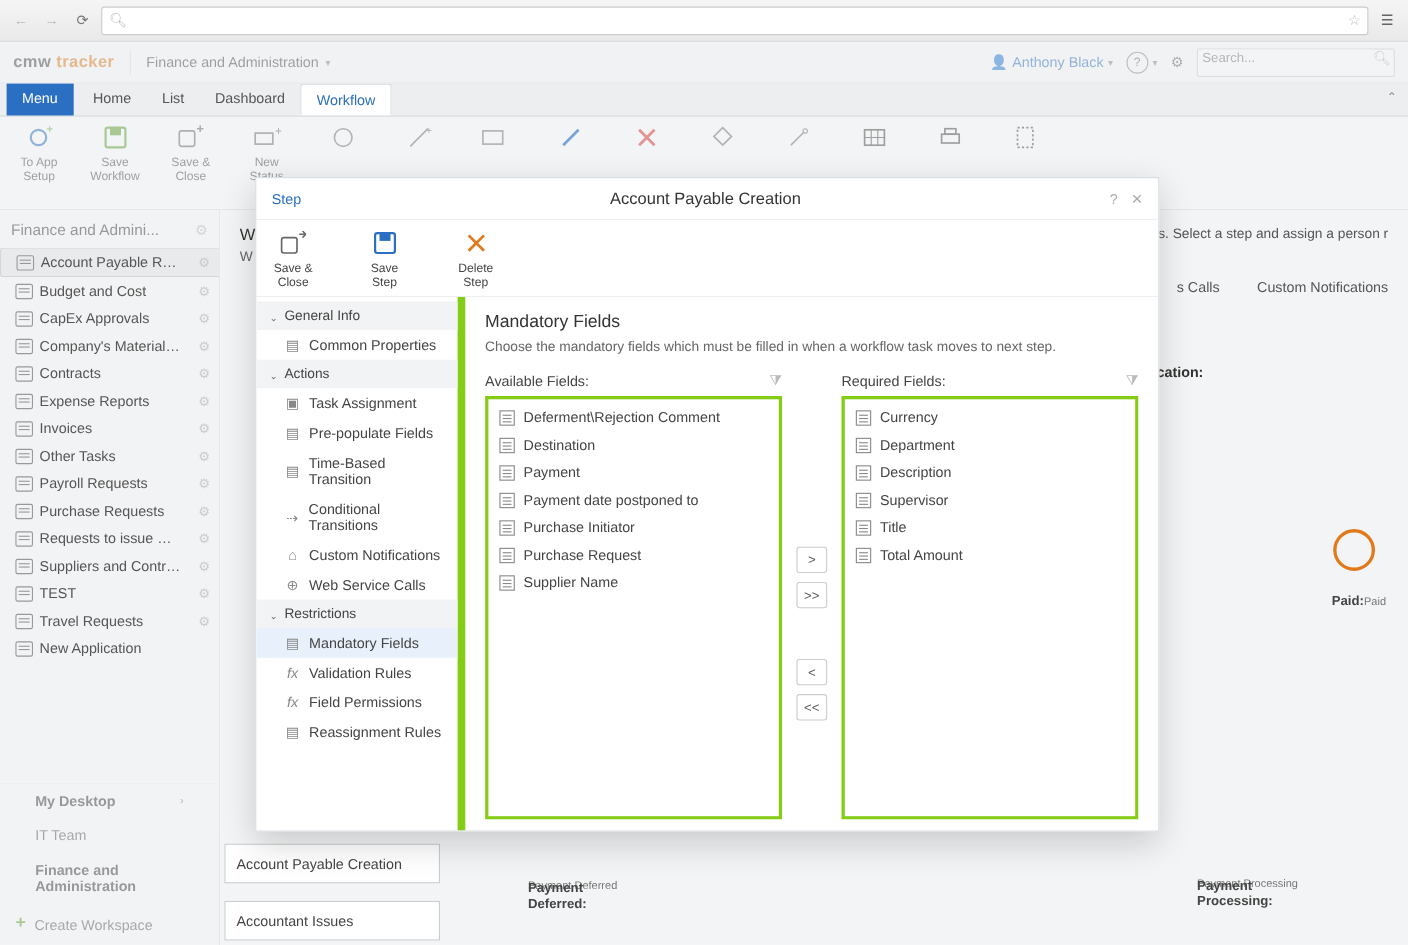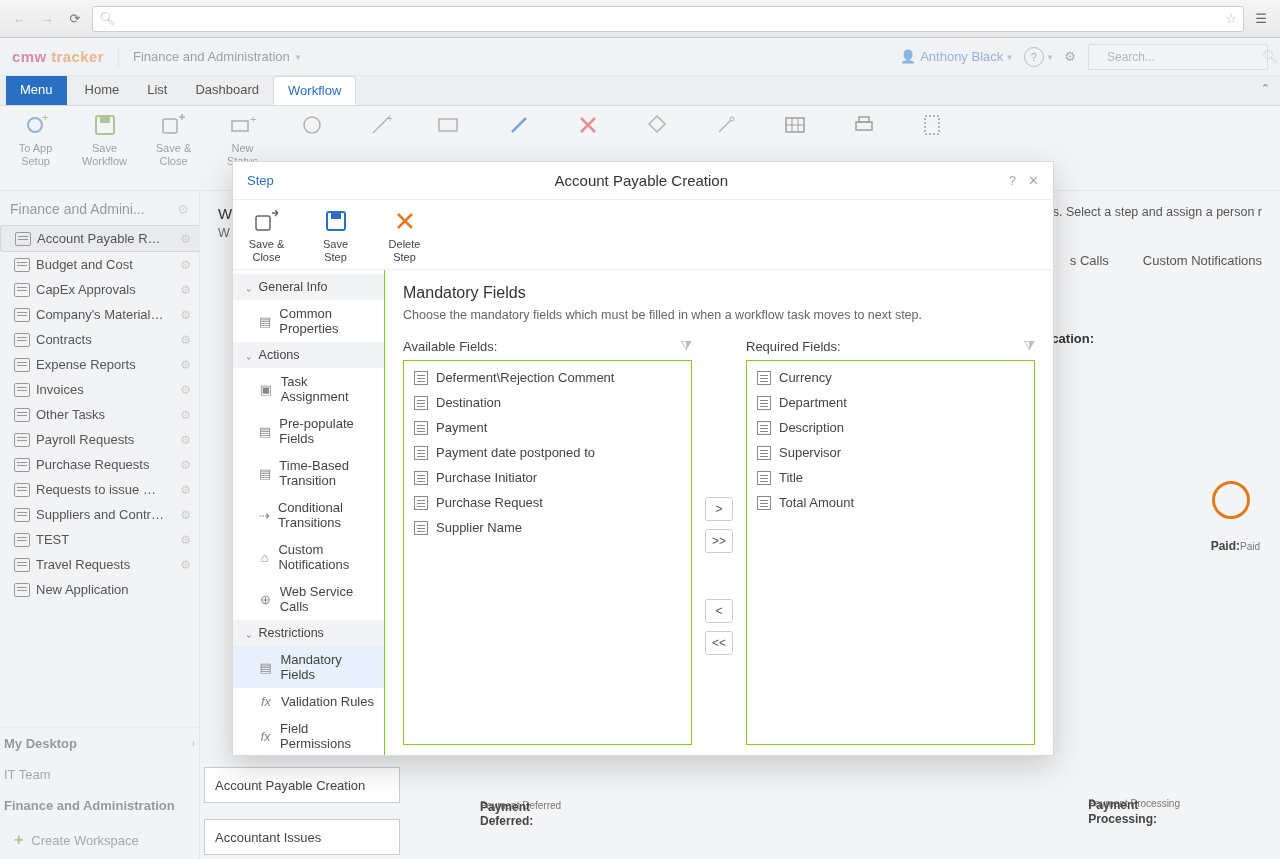--- a/index.html
+++ b/index.html
@@ -9,29 +9,29 @@
 .browser-chrome { height: 38px; background: linear-gradient(#f5f5f5,#e9e9e9); border-bottom: 1px solid #ccc; display: flex; align-items: center; padding: 0 8px; gap: 6px; }
 .nav-btn { width: 22px; height: 22px; display: inline-flex; align-items: center; justify-content: center; color: #777; cursor: pointer; }
 .nav-btn.disabled { color: #bbb; }
 .url-bar { flex: 1; height: 26px; background: #fff; border: 1px solid #ccc; border-radius: 3px; display: flex; align-items: center; padding: 0 6px; color: #888; }
 .url-bar .star { margin-left: auto; color: #bbb; }
 .burger { width: 22px; height:22px; display:inline-flex; align-items:center; justify-content:center; color:#666; }
 
 
 .app-row1 { height: 38px; background: #fafafa; border-bottom: 1px solid #e3e3e3; display: flex; align-items: center; padding: 0 12px; gap: 14px; }
 .logo { font-weight: 600; font-size: 15px; letter-spacing: 0.4px; }
-.logo .cmw { color: #be185d; }
+.logo .cmw { color: #404040; }
 .logo .tracker { color: #e07a1b; }
 .vline { width:1px; height:22px; background:#ddd; }
 .workspace-picker { color:#444; display:flex; align-items:center; gap:6px; cursor:pointer; }
 .app-row1 .right { margin-left:auto; display:flex; align-items:center; gap:12px; }
 .user-link { color:#2b6fc2; display:flex; align-items:center; gap:4px; cursor:pointer;}
 .icon-circle { width:20px; height:20px; border:1px solid #888; border-radius:50%; display:inline-flex; align-items:center; justify-content:center; font-size:11px; color:#666; }
 .gear { color:#666; }
-.search-box { width:180px; height:26px; border:1px solid #ccc; background:#fff; border-radius:2px; display:flex; align-items:center; padding:0 18px; color:#999; }
+.search-box { width:180px; height:26px; border:1px solid #ccc; background:#fff; border-radius:2px; display:flex; align-items:flex-start; padding:0 4px; color:#999; }
 .search-box input { border:none; outline:none; flex:1; font-size:12px; }
 
 .app-tabs { height: 30px; background:#eceef0; border-bottom:1px solid #d7dbdf; display:flex; align-items:stretch; padding-left:6px; position:relative;}
 .tab-btn { padding: 6px 14px 0; color:#555; cursor:pointer; font-size:13px; }
 .tab-btn.menu { background:#2b6fc2; color:#fff; padding-top:6px; margin-right:4px;}
 .tab-btn.active { color:#2b6fc2; background:#fff; border:1px solid #d7dbdf; border-bottom:1px solid #fff; border-radius:3px 3px 0 0; }
 .app-tabs .chev { position:absolute; right:10px; top:6px; color:#888; font-size:11px;}
 
 
 .ribbon { height: 85px; background:#fff; border-bottom:1px solid #e3e3e3; display:flex; align-items:flex-start; padding:6px 8px 4px; gap:14px; }
@@ -45,21 +45,21 @@
 .sb-title { font-size:14px; color:#333; padding:10px 10px 8px; display:flex; align-items:center; font-weight:500;}
 .sb-title .g { color:#bbb; margin-left:auto; font-size:13px;}
 .sb-list { flex:1; overflow:auto; }
 .sb-item { display:flex; align-items:center; gap:6px; padding:5px 8px 5px 14px; color:#555; cursor:pointer; font-size:13px; position:relative;}
 .sb-item .sb-ic { width:16px; height:14px; border:1px solid #999; border-radius:2px; position:relative; flex-shrink:0;}
 .sb-item .sb-ic::after{ content:""; position:absolute; left:2px; right:2px; top:3px; height:1px; background:#999; box-shadow:0 3px 0 #999;}
 .sb-item .g { color:#ccc; margin-left:auto; font-size:12px;}
 .sb-item.active { background:#e8eaec; border:1px solid #d4d7da; border-right:none; border-radius:3px 0 0 3px;}
 .sb-item .txt { white-space:nowrap; overflow:hidden; text-overflow:ellipsis; max-width:130px;}
 .sb-bottom { border-top:1px solid #eee; }
-.sb-section { padding:8px 4px; font-size:13px; font-weight:600; color:#333; display:flex; align-items:center; cursor:pointer;}
+.sb-section { padding:8px 32px; font-size:13px; font-weight:600; color:#333; display:flex; align-items:center; cursor:pointer;}
 .sb-section.light { font-weight:500; color:#555;}
 .sb-section .chv { margin-left:auto; color:#999; font-size:10px;}
 .create-ws { display:flex; align-items:center; gap:8px; padding:10px 14px; color:#555; cursor:pointer;}
 .create-ws .plus { color:#5aa02c; font-size:16px; font-weight:700;}
 
 .main-area { flex:1; position:relative; padding: 14px 18px 8px; overflow:hidden;}
 .bg-heading { font-size:15px; color:#333; font-weight:500;}
 .bg-sub { font-size:12.5px; color:#666; margin-top:4px;}
 .bg-tabs-right { position:absolute; right:18px; top:62px; display:flex; gap:34px; color:#555; font-size:13px;}
 .wf-nodes { position:absolute; right:24px; top:230px; width:260px; height:420px;}
@@ -73,36 +73,36 @@
 
 .dimmer { position:absolute; inset:0; top:38px; background:rgba(233,235,237,0.55); }
 
 
 .modal { position:absolute; left:232px; top:161px; width:822px; height:595px; background:#fff; border:1px solid #d7dbdf; box-shadow:0 10px 30px rgba(0,0,0,0.18); display:flex; flex-direction:column; }
 .modal-head { height:38px; display:flex; align-items:center; padding:0 14px; border-bottom:1px solid #eee; }
 .modal-head .mh-left { color:#2b6fc2; font-size:13px;}
 .modal-head .mh-title { flex:1; text-align:center; font-size:15px; color:#333;}
 .modal-head .mh-icons { display:flex; gap:12px; color:#aaa;}
 .modal-head .mh-icons span { cursor:pointer;}
-.modal-ribbon { height:70px; border-bottom:1px solid #eee; display:flex; align-items:flex-start; padding:8px 6px 4px; gap:14px;}
+.modal-ribbon { height:70px; border-bottom:1px solid #eee; display:flex; align-items:flex-start; padding:8px 6px 4px; gap:28px;}
 .modal-body { flex:1; display:flex; overflow:hidden;}
-.modal-nav { width:152px; border-right:1px solid #84cc16; padding-top:4px; overflow:auto;}
+.modal-nav { width:190px; border-right:7px solid #84cc16; padding-top:4px; overflow:auto;}
 .mn-group { background:#f2f3f4; padding:6px 12px; font-size:12.5px; color:#444; display:flex; align-items:center; gap:4px;}
 .mn-group::before { content:"⌃"; transform:rotate(180deg) translateY(-1px); display:inline-block; font-size:9px; color:#777; margin-right:2px;}
 .mn-item { padding:6px 8px 6px 26px; font-size:13px; color:#444; display:flex; align-items:center; gap:8px; cursor:pointer;}
 .mn-item.active { background:#e7f0fb;}
 .mn-item .mi-ic { width:14px; height:14px; display:inline-flex; align-items:center; justify-content:center; color:#888;}
 .modal-content { flex:1; padding:14px 18px 10px; display:flex; flex-direction:column; overflow:hidden;}
 .mc-title { font-size:16px; color:#333; margin-bottom:6px;}
 .mc-sub { font-size:12.5px; color:#666; margin-bottom:16px;}
 .picker { flex:1; display:flex; gap:10px; overflow:hidden;}
 .pc-col { flex:1; display:flex; flex-direction:column; min-width:0;}
 .pc-head { display:flex; align-items:flex-end; font-size:13px; color:#444; margin-bottom:6px;}
 .pc-head .f { margin-left:auto; color:#bbb;}
-.pc-list { flex:1; border:1px solid #84cc16; overflow:auto; padding:4px 0;text-align:right;}
+.pc-list { flex:1; border:3px solid #84cc16; overflow:auto; padding:4px 0;text-align:right;}
 .pc-item { display:flex; align-items:center; gap:8px; padding:5px 10px; font-size:13px; color:#444; cursor:pointer;}
 .pc-item .fi { width:14px; height:14px; border:1px solid #888; position:relative; flex-shrink:0;}
 .pc-item .fi::after { content:""; position:absolute; left:2px; right:2px; top:3px; height:1px; background:#888; box-shadow:0 3px 0 #888, 0 6px 0 #888;}
 .pc-mid { width:34px; display:flex; flex-direction:column; gap:8px; justify-content:center; align-items:center;}
 .pc-mid .spacer { height:60px;}
 .mv-btn { width:28px; height:24px; border:1px solid #ccc; background:#fff; border-radius:3px; font-size:12px; color:#555; display:flex; align-items:center; justify-content:center; cursor:pointer;}
 
 svg { display:block; }
 </style>
 </head>

